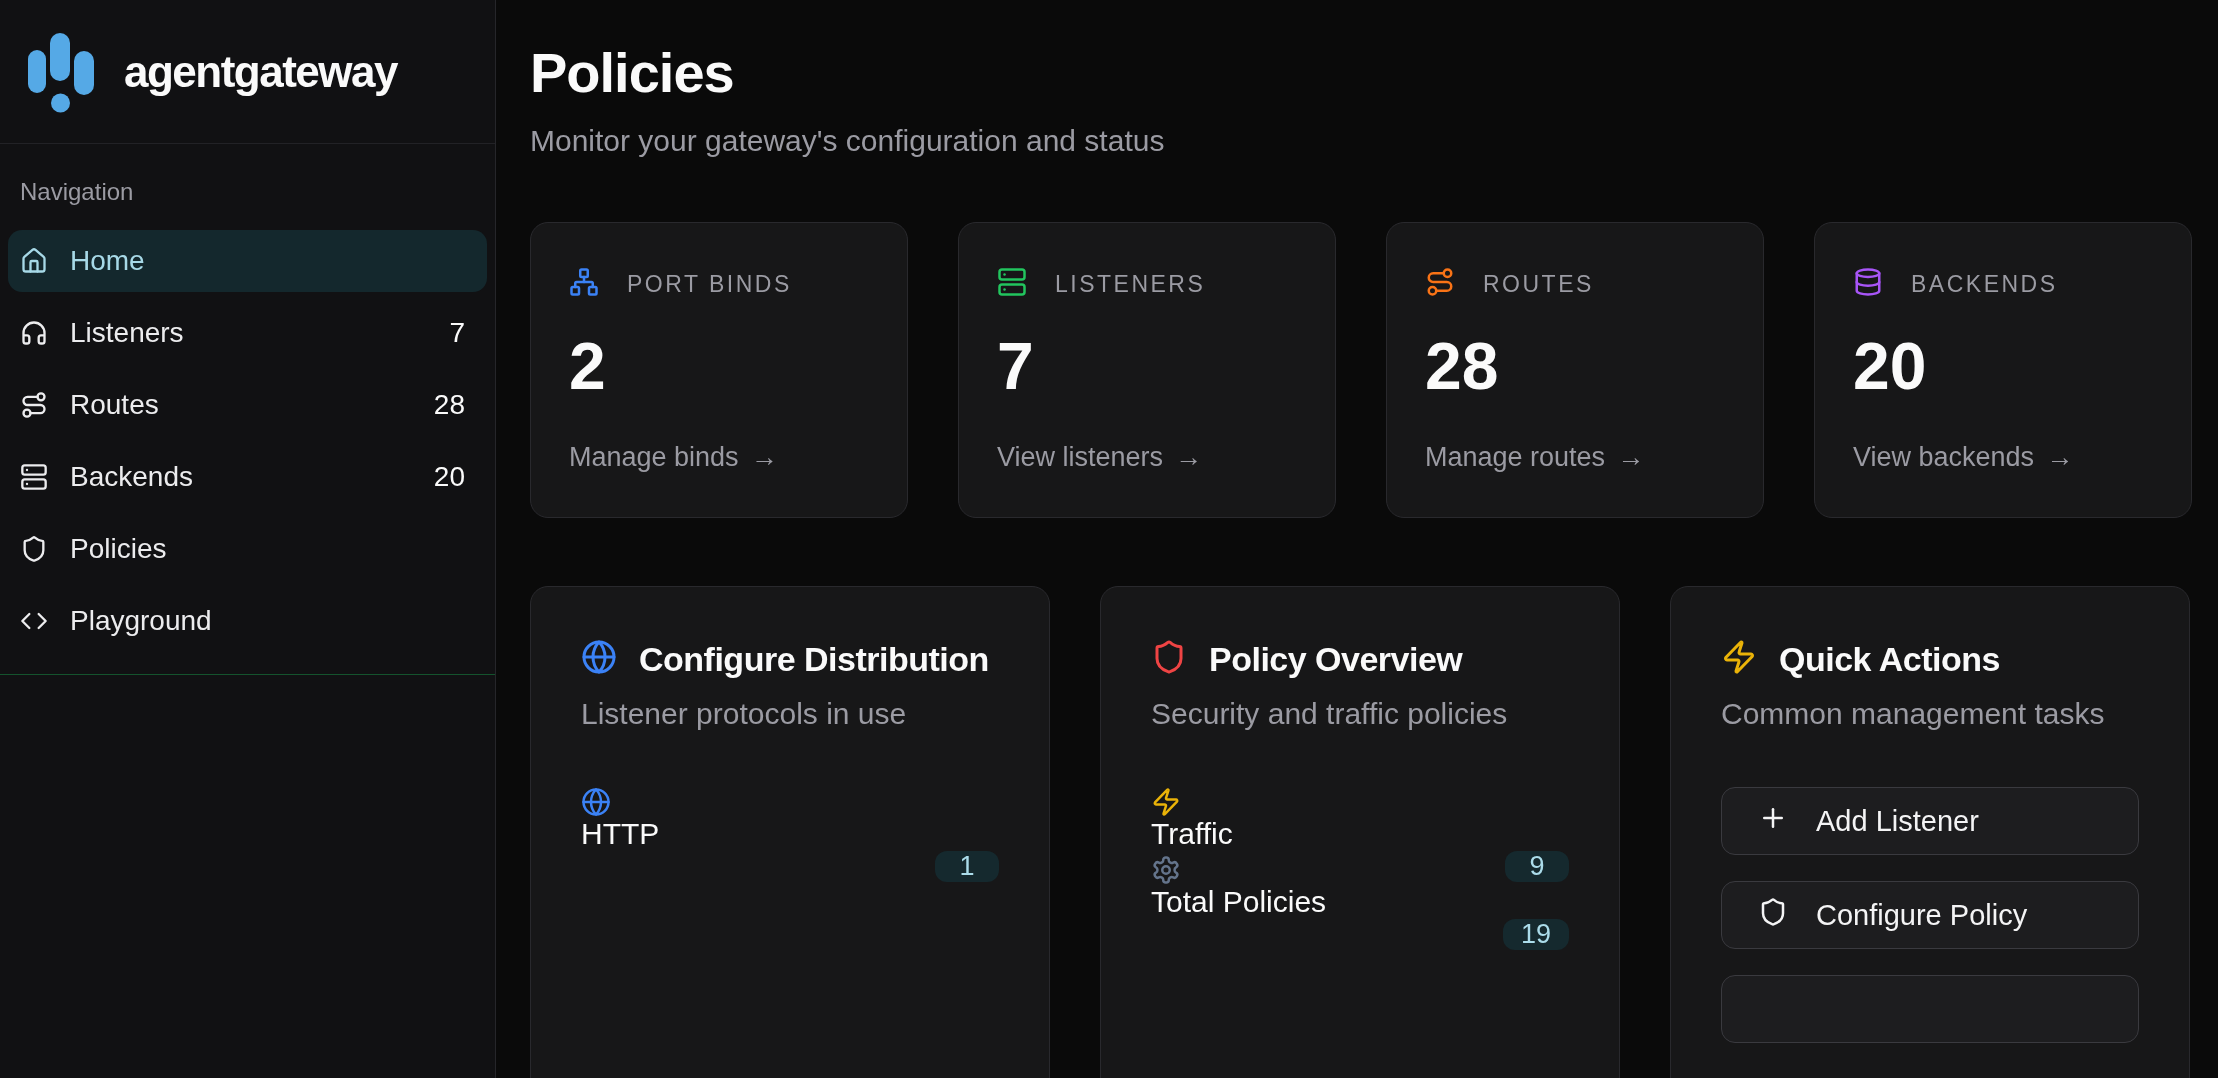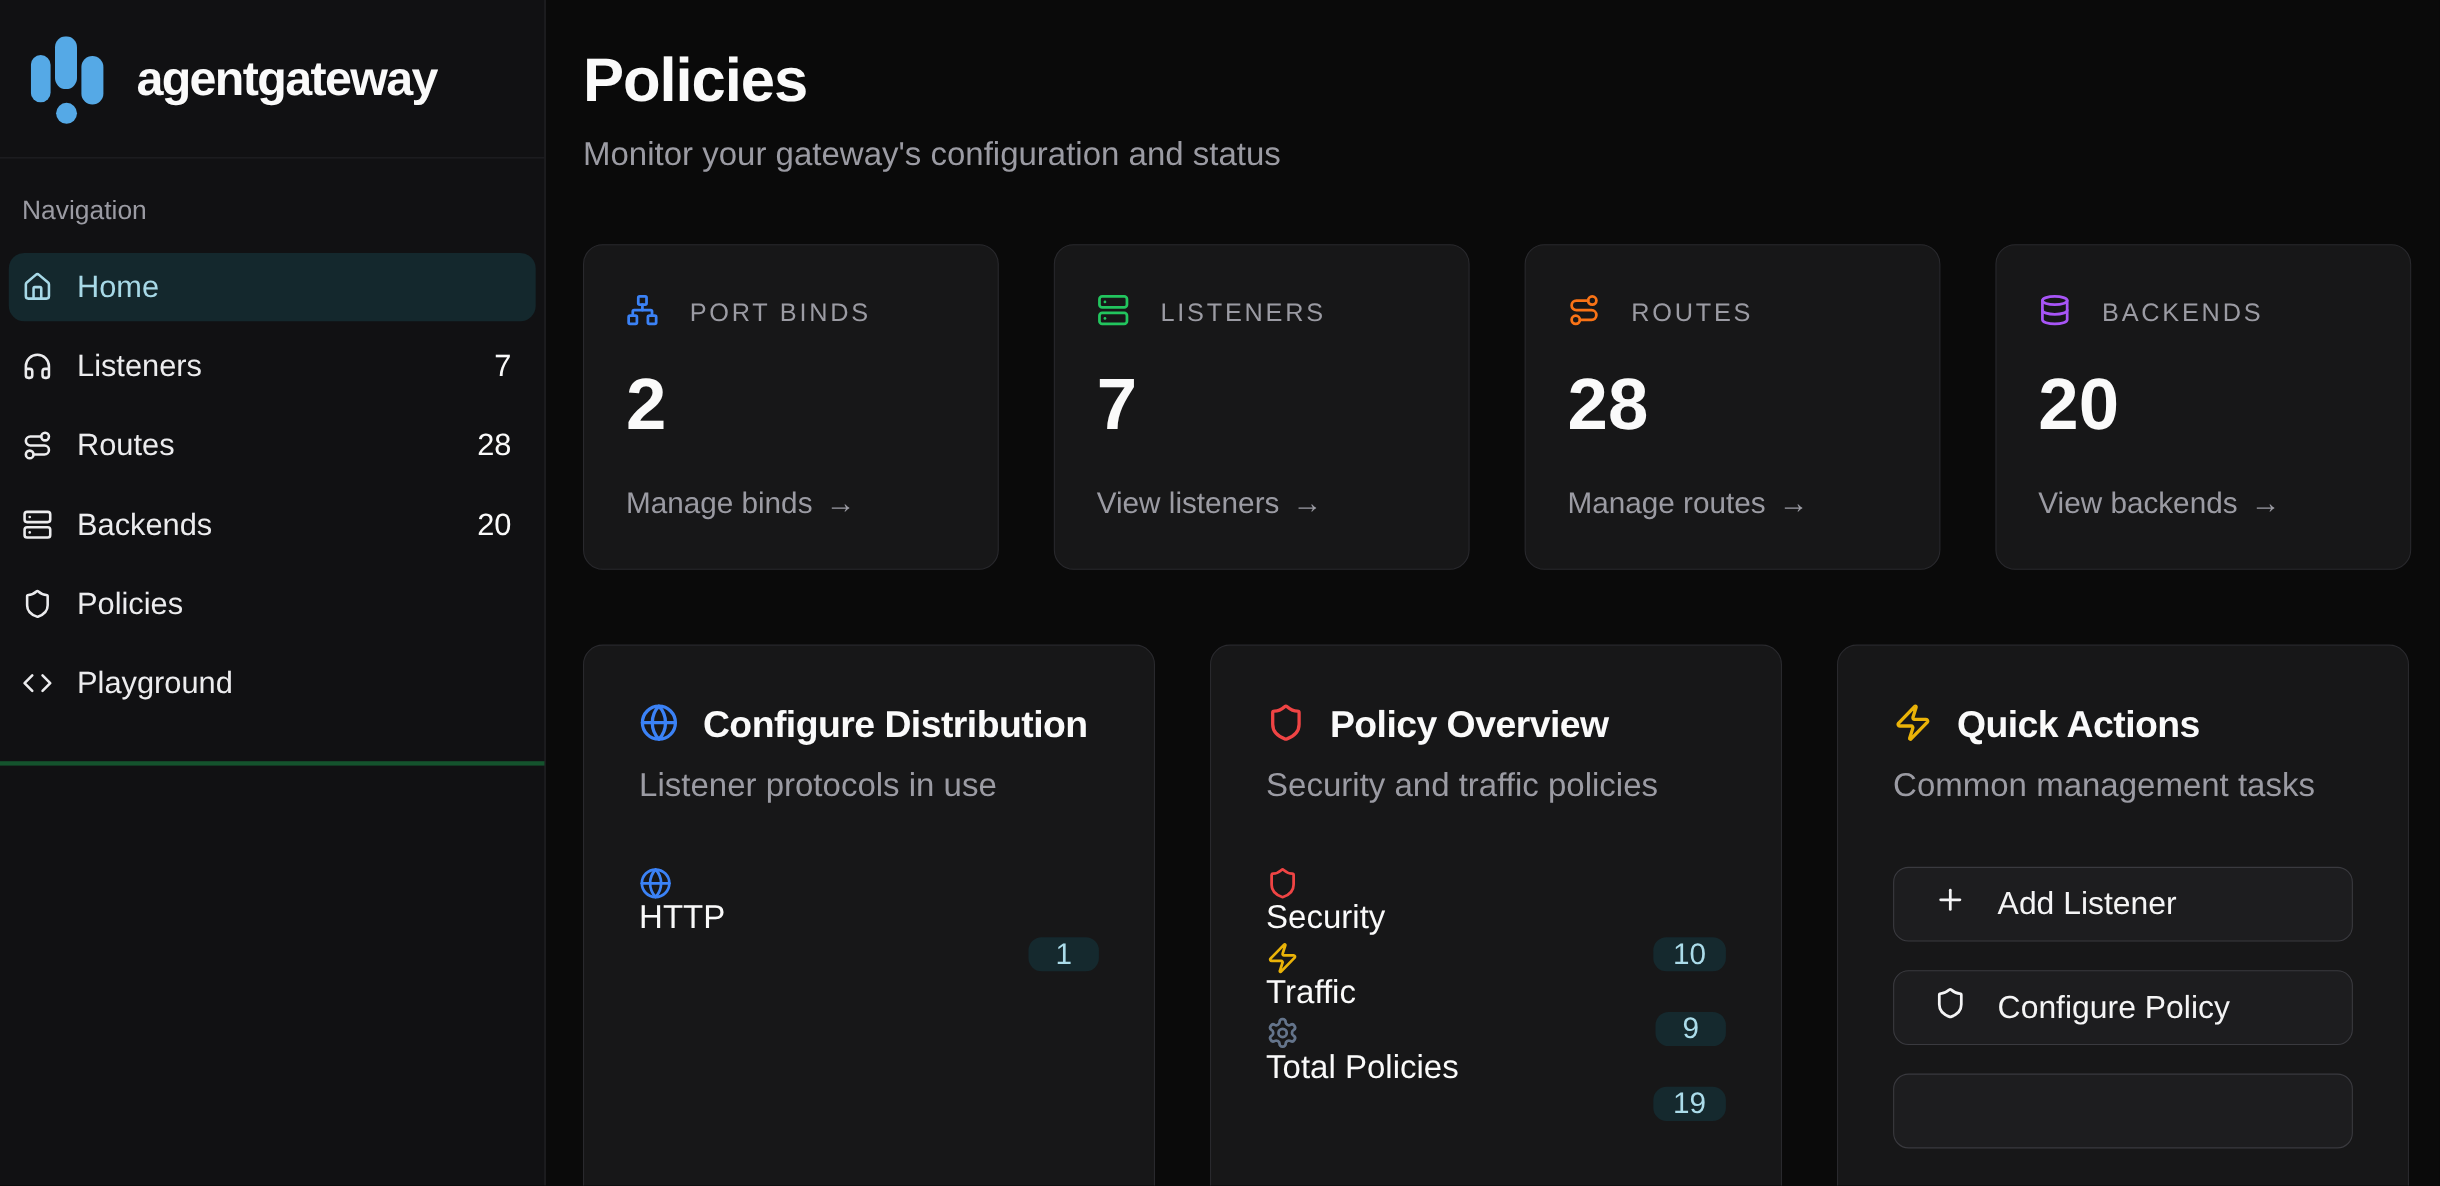--- a/index.html
+++ b/index.html
@@ -8,21 +8,21 @@
   .screen { position:relative; width:2218px; height:1078px; background:#0a0a0a; overflow:hidden; }
 
   
   .sidebar { position:absolute; left:0; top:0; width:496px; height:1078px;
              background:#111113; border-right:1px solid #26262a; }
   .sidebar-header { height:144px; border-bottom:1px solid #222226;
                     display:flex; align-items:center; gap:28px; padding:0 28px; }
   .logo-icon { width:68px; height:80px; flex:0 0 auto; color:#55a9e6; margin-top:2px; }
   .app-title { font-size:44px; font-weight:700; letter-spacing:-1.5px; color:#fafafa; }
 
-  .nav { padding:22px 8px 30px 8px; border-bottom:4px solid #14532d; }
+  .nav { padding:22px 8px 12px 8px; border-bottom:1px solid #14532d; }
   .nav-label { font-size:24px; color:#9b9ba3; padding:0 12px; margin:12px 0 24px 0; }
   .nav-item { display:flex; align-items:center; height:62px; border-radius:14px;
               padding:0 22px 0 12px; margin-bottom:10px; color:#ececee; font-size:28px; cursor:pointer; }
   .nav-item .ni-icon { width:28px; height:28px; margin-right:22px; flex:0 0 auto; display:flex; }
   .nav-item svg { width:28px; height:28px; }
   .nav-item.active { background:#14282d; color:#a7d9e7; }
   .nav-count { margin-left:auto; font-size:28px; color:#fafafa; }
 
   
   .main { position:absolute; left:496px; top:0; right:0; height:1078px; }
@@ -279,29 +279,20 @@
           <span class="c-red">
             <svg viewBox="0 0 24 24" fill="none" stroke="currentColor" stroke-width="2" stroke-linecap="round" stroke-linejoin="round">
               <path d="M20 13c0 5-3.5 7.5-7.66 8.95a1 1 0 0 1-.67-.01C7.5 20.5 4 18 4 13V6a1 1 0 0 1 1-1c2 0 4.5-1.2 6.24-2.72a1.17 1.17 0 0 1 1.52 0C14.51 3.81 17 5 19 5a1 1 0 0 1 1 1z"></path>
             </svg>
           </span>
           <span class="panel-title">Policy Overview</span>
         </div>
         <div class="panel-sub">Security and traffic policies</div>
         <div class="panel-list">
           <div class="panel-row">
-            <span class="pr-icon c-red">
-              <svg viewBox="0 0 24 24" fill="none" stroke="currentColor" stroke-width="2" stroke-linecap="round" stroke-linejoin="round">
-                <path d="M20 13c0 5-3.5 7.5-7.66 8.95a1 1 0 0 1-.67-.01C7.5 20.5 4 18 4 13V6a1 1 0 0 1 1-1c2 0 4.5-1.2 6.24-2.72a1.17 1.17 0 0 1 1.52 0C14.51 3.81 17 5 19 5a1 1 0 0 1 1 1z"></path>
-              </svg>
-            </span>
-            <span class="panel-row-label">Security</span>
-            <span class="badge">10</span>
-          </div>
-          <div class="panel-row">
             <span class="pr-icon c-yellow">
               <svg viewBox="0 0 24 24" fill="none" stroke="currentColor" stroke-width="2" stroke-linecap="round" stroke-linejoin="round">
                 <path d="M4 14a1 1 0 0 1-.78-1.63l9.9-10.2a.5.5 0 0 1 .86.46l-1.92 6.02A1 1 0 0 0 13 10h7a1 1 0 0 1 .78 1.63l-9.9 10.2a.5.5 0 0 1-.86-.46l1.92-6.02A1 1 0 0 0 11 14z"></path>
               </svg>
             </span>
             <span class="panel-row-label">Traffic</span>
             <span class="badge">9</span>
           </div>
           <div class="panel-row">
             <span class="pr-icon c-gray">

